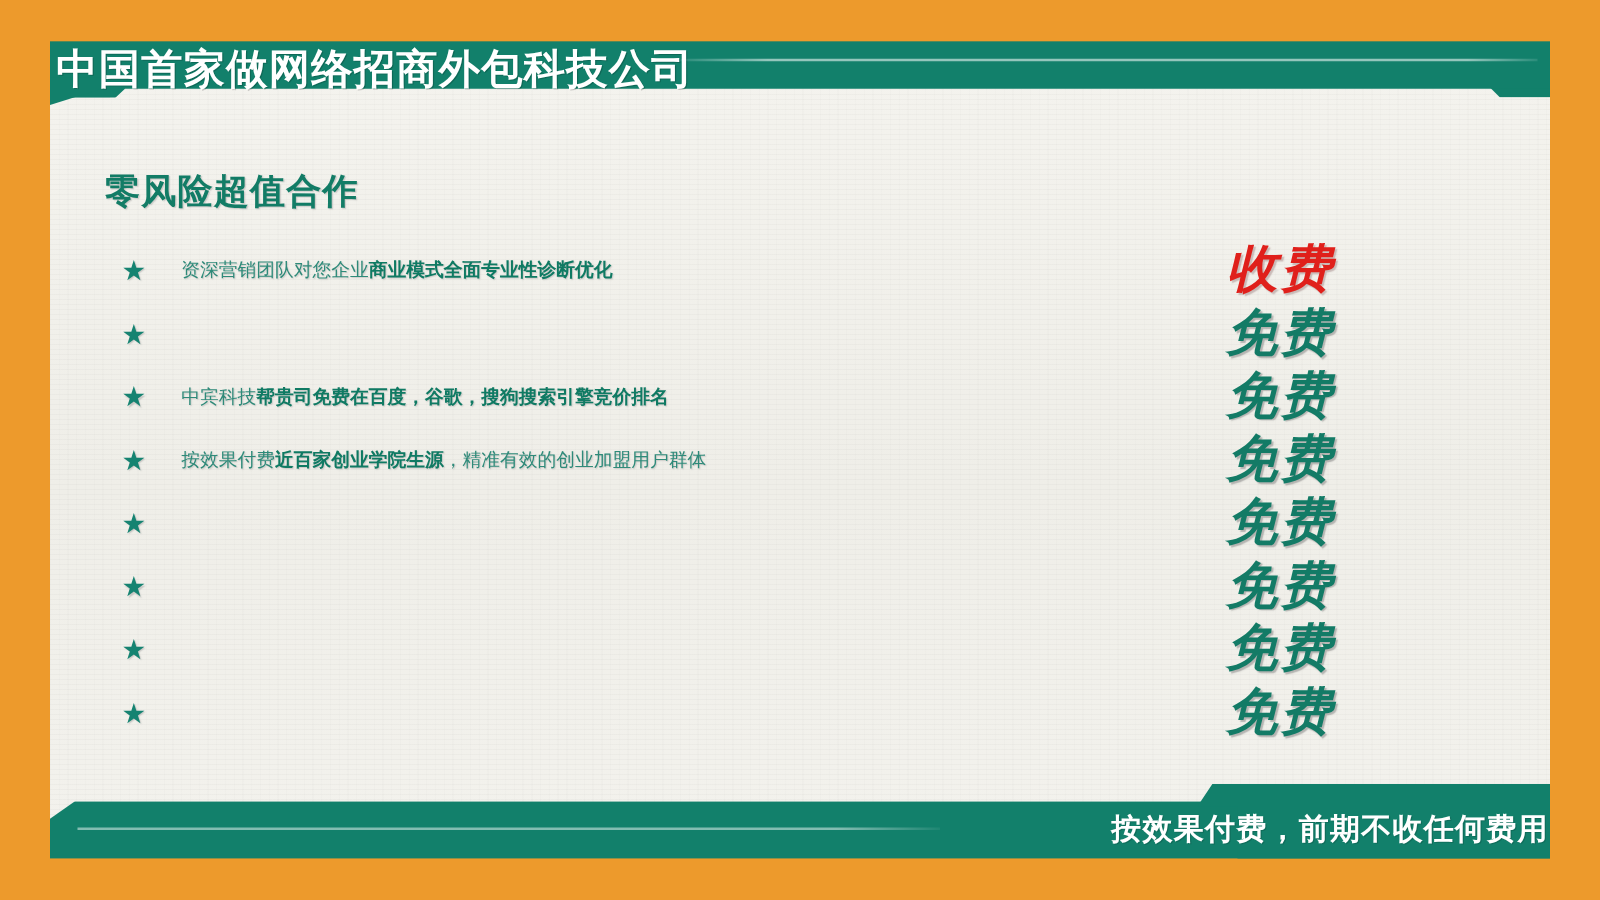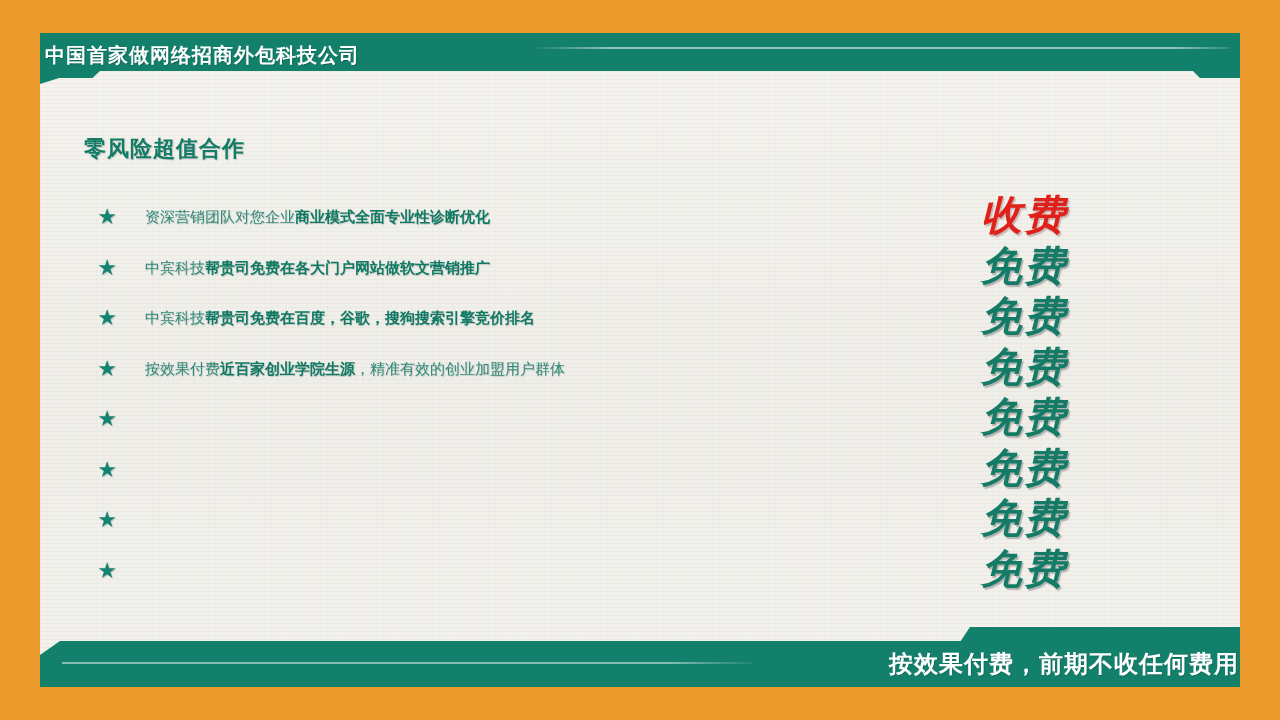--- a/index.html
+++ b/index.html
@@ -25,38 +25,38 @@
     background:#12806B;
     clip-path:polygon(0 0, 1200px 0, 1200px 45px, 1160px 45px, 1145px 30px, 62px 30px, 48px 45px, 0 45px);
   }
   .header-band-2{
     position:absolute;left:40px;top:33px;width:1200px;height:45px;
     background:#12806B;
     clip-path:polygon(0 0, 1200px 0, 1200px 38px, 60px 38px, 45px 52px, 0 52px);
   }
   .header-text{
     position:absolute;left:45px;top:36px;height:38px;line-height:38px;
-    color:#FFFFFF;font-size:20px;font-weight:bold;letter-spacing:1px;
+    color:#FFFFFF;font-size:33px;font-weight:bold;letter-spacing:1px;
     text-shadow:1px 1px 0 rgba(0,0,0,0.18);
     white-space:nowrap;
   }
   .header-rule{
     position:absolute;left:530px;top:47px;width:700px;height:2px;
     background:linear-gradient(90deg,rgba(255,255,255,0.00),rgba(255,255,255,0.55) 12%,rgba(255,255,255,0.55) 92%,rgba(255,255,255,0.10));
   }
   .header-notch{
     position:absolute;left:40px;top:62px;width:90px;height:22px;
     background:#12806B;
     clip-path:polygon(0 0, 70px 0, 0 22px);
   }
 
   
   .title{
     position:absolute;left:84px;top:134px;
-    font-size:22px;font-weight:bold;color:#127C66;letter-spacing:1px;
+    font-size:28px;font-weight:bold;color:#127C66;letter-spacing:1px;
     text-shadow:1px 1px 1px rgba(150,150,150,0.45);
     white-space:nowrap;
   }
 
   
   .list{position:absolute;left:84px;top:196px;width:1110px;}
   .row{position:relative;height:50.5px;}
   .star{
     position:absolute;left:10px;top:8px;width:26px;
     color:#158371;font-size:22px;line-height:26px;text-align:center;
@@ -115,21 +115,20 @@
   <div class="title">零风险超值合作</div>
 
   <div class="list" id="bullet-list">
       <div class="row">
         <div class="star">★</div>
         <div class="rowtext"><span>资深营销团队对您企业</span><b>商业模式全面专业性诊断优化</b><span></span></div>
         <div class="price paid">收费</div>
       </div>
       <div class="row">
         <div class="star">★</div>
-        <div class="rowtext"><span>中宾科技</span><b>帮贵司免费在各大门户网站做软文营销推广</b><span></span></div>
         <div class="price">免费</div>
       </div>
       <div class="row">
         <div class="star">★</div>
         <div class="rowtext"><span>中宾科技</span><b>帮贵司免费在百度，谷歌，搜狗搜索引擎竞价排名</b><span></span></div>
         <div class="price">免费</div>
       </div>
       <div class="row">
         <div class="star">★</div>
         <div class="rowtext"><span>按效果付费</span><b>近百家创业学院生源</b><span>，精准有效的创业加盟用户群体</span></div>

